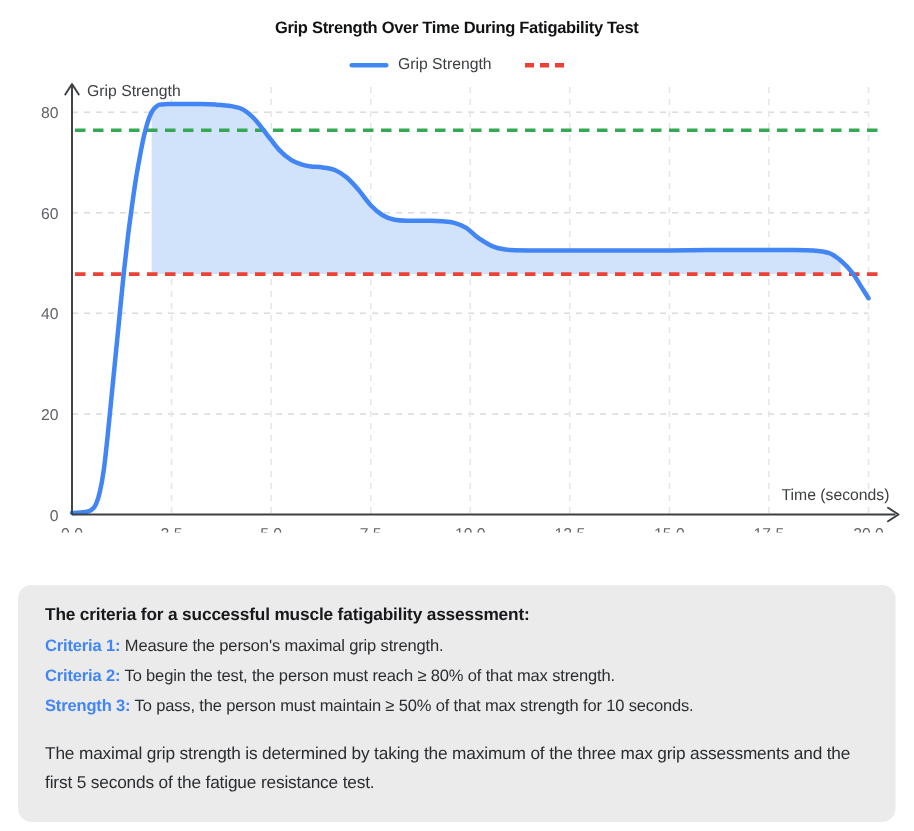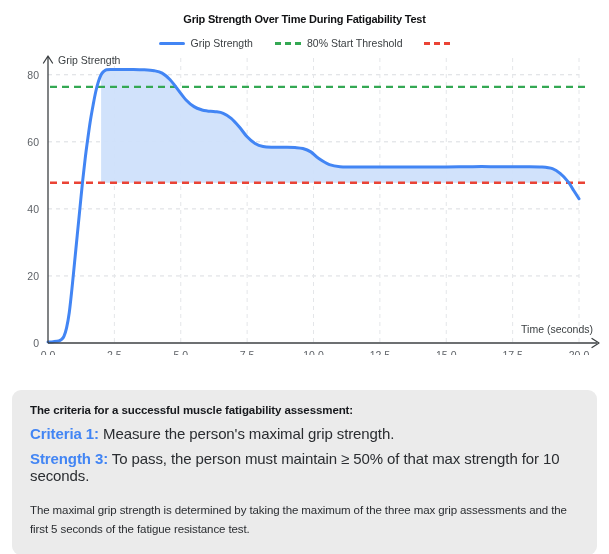--- a/index.html
+++ b/index.html
@@ -84,21 +84,21 @@
     padding: 14px 18px 16px 18px;
   }
   #criteria-heading {
     font-size: 11.5px;
     font-weight: bold;
     color: #16181c;
     margin-bottom: 9px;
     letter-spacing: -0.1px;
   }
   .criteria-line {
-    font-size: 15px;
+    font-size: 11px;
     color: #2a2d31;
     margin-bottom: 8px;
     letter-spacing: -0.1px;
   }
   .criteria-key {
     color: #4285f4;
     font-weight: bold;
   }
   #criteria-note {
     font-size: 11.5px;
@@ -110,24 +110,20 @@
 </style>
 </head>
 <body>
 
 <h1 id="chart-title">Grip Strength Over Time During Fatigability Test</h1>
 
 <div id="legend">
     <div class="legend-item">
       <span class="legend-swatch" style="background: rgb(66, 133, 244);"></span>
       <span class="legend-label">Grip Strength</span>
-    </div>
-    <div class="legend-item">
-      <span class="legend-swatch dashed" style="border-top-color: rgb(52, 168, 83);"></span>
-      <span class="legend-label">80% Start Threshold</span>
     </div>
     <div class="legend-item">
       <span class="legend-swatch dashed" style="border-top-color: rgb(234, 67, 53);"></span>
     </div>
   </div>
 
 <div id="plot-wrap">
   <svg id="plot-svg" width="609" height="305" viewBox="0 0 609 305">
       <line x1="48" y1="225.94117647058823" x2="579" y2="225.94117647058823" stroke="#dadce0" stroke-width="1" stroke-dasharray="4 4"></line>
       <line x1="48" y1="158.88235294117646" x2="579" y2="158.88235294117646" stroke="#dadce0" stroke-width="1" stroke-dasharray="4 4"></line>
@@ -165,16 +161,17 @@
       <text x="579" y="309" text-anchor="middle" class="tick-text">20.0</text>
       <text x="58" y="14" class="axis-name">Grip Strength</text>
       <text x="593" y="283" text-anchor="end" class="axis-name">Time (seconds)</text>
     </svg>
 </div>
 
 <div id="criteria-panel">
   <div id="criteria-heading">The criteria for a successful muscle fatigability assessment:</div>
   <div id="criteria-items">
       <div class="criteria-line"><span class="criteria-key">Criteria 1:</span><span> Measure the person's maximal grip strength.</span></div>
+      <div class="criteria-line"><span class="criteria-key">Criteria 2:</span><span> To begin the test, the person must reach ≥ 80% of that max strength.</span></div>
       <div class="criteria-line"><span class="criteria-key">Strength 3:</span><span> To pass, the person must maintain ≥ 50% of that max strength for 10 seconds.</span></div>
     </div>
   <div id="criteria-note">The maximal grip strength is determined by taking the maximum of the three max grip assessments and the first 5 seconds of the fatigue resistance test.</div>
 </div>
 
 </body></html>

